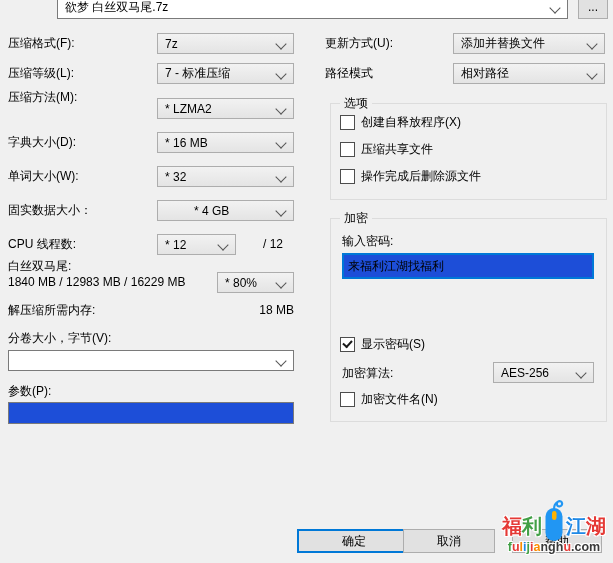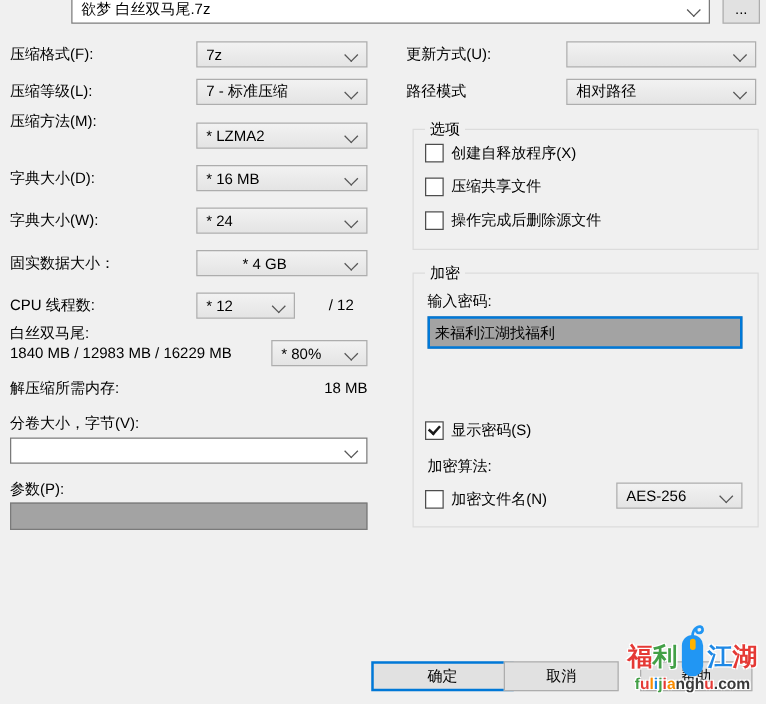--- a/index.html
+++ b/index.html
@@ -23,21 +23,21 @@
   }
   .combo .val{white-space:nowrap;overflow:hidden;}
   .chev{
     position:absolute;right:8px;top:6px;width:7px;height:7px;
     border-right:1.4px solid #565656;border-bottom:1.4px solid #565656;
     transform:rotate(45deg);
   }
   
   .combo.white{background:#fff;border:1px solid #7a7a7a;}
   .tinput{
-    position:absolute;box-sizing:border-box;background:#a3a3a3;
+    position:absolute;box-sizing:border-box;background:#1d4ed8;
     border:1px solid #7a7a7a;font:inherit;padding:1px 4px;outline:none;
   }
   .tinput.focused{border:2px solid #0078d7;}
 
   .groupbox{position:absolute;border:1px solid #dcdcdc;box-sizing:border-box;}
   .groupbox .legend{
     position:absolute;top:-9px;left:9px;background:#f0f0f0;padding:0 4px;line-height:16px;
   }
 
   .chk{position:absolute;display:flex;align-items:center;gap:6px;white-space:nowrap;}
@@ -101,23 +101,23 @@
   <span class="val">* LZMA2</span>
   <span class="chev"></span>
 </div>
 
 <span class="lbl" style="left:8px;top:135px;">字典大小(D):</span>
 <div class="combo" style="left:157px;top:132px;width:137px;">
   <span class="val">* 16 MB</span>
   <span class="chev"></span>
 </div>
 
-<span class="lbl" style="left:8px;top:169px;">字典大小(W):</span>
+<span class="lbl" style="left:8px;top:169px;">单词大小(W):</span>
 <div class="combo" style="left:157px;top:166px;width:137px;">
-  <span class="val">* 24</span>
+  <span class="val">* 32</span>
   <span class="chev"></span>
 </div>
 
 <span class="lbl" style="left:8px;top:203px;">固实数据大小：</span>
 <div class="combo" style="left:157px;top:200px;width:137px;padding-left:36px;">
   <span class="val">* 4 GB</span>
   <span class="chev"></span>
 </div>
 
 <span class="lbl" style="left:8px;top:237px;">CPU 线程数:</span>
@@ -141,20 +141,21 @@
 <div class="combo white" style="left:8px;top:350px;width:286px;">
   <span class="val"></span>
   <span class="chev"></span>
 </div>
 
 <span class="lbl" style="left:8px;top:384px;">参数(P):</span>
 <input class="tinput" style="left: 8px; top: 402px; width: 286px; height: 22px;" value="">
 
 <span class="lbl" style="left:325px;top:36px;">更新方式(U):</span>
 <div class="combo" style="left:453px;top:33px;width:152px;">
+  <span class="val">添加并替换文件</span>
   <span class="chev"></span>
 </div>
 
 <span class="lbl" style="left:325px;top:66px;">路径模式</span>
 <div class="combo" style="left:453px;top:63px;width:152px;">
   <span class="val">相对路径</span>
   <span class="chev"></span>
 </div>
 
 <div class="groupbox" style="left:330px;top:103px;width:277px;height:97px;">
@@ -178,21 +179,21 @@
 </div>
 <span class="lbl" style="left:342px;top:234px;">输入密码:</span>
 <input class="tinput focused" style="left: 342px; top: 253px; width: 252px; height: 26px;" value="来福利江湖找福利">
 
 <div class="chk" style="left:340px;top:336px;">
   <span class="cb checked"></span>
   <span>显示密码(S)</span>
 </div>
 
 <span class="lbl" style="left:342px;top:366px;">加密算法:</span>
-<div class="combo" style="left:493px;top:362px;width:101px;margin-top:24px;">
+<div class="combo" style="left:493px;top:362px;width:101px;">
   <span class="val">AES-256</span>
   <span class="chev"></span>
 </div>
 
 <div class="chk" style="left:340px;top:391px;">
   <span class="cb"></span>
   <span>加密文件名(N)</span>
 </div>
 
 <div class="btn default" style="left:297px;top:529px;width:114px;text-align:right;">

